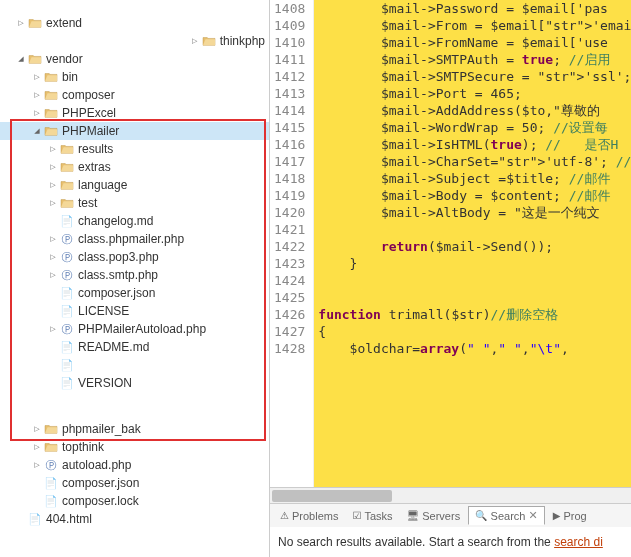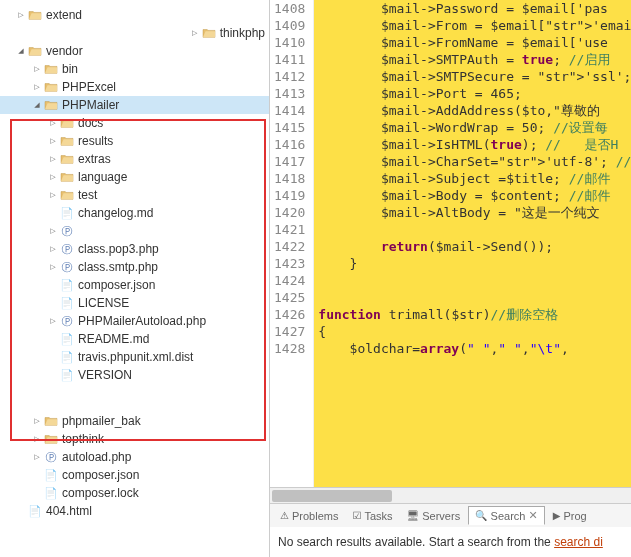--- a/index.html
+++ b/index.html
@@ -1,17 +1,17 @@
 <!DOCTYPE html>
 <html><head>
 <meta charset="utf-8">
 <style>
 * { margin: 0; padding: 0; box-sizing: border-box; }
 body { font-family: "Segoe UI", Tahoma, sans-serif; font-size: 12px; color: #333; background: #fff; width: 631px; height: 557px; overflow: hidden; display: flex; }
-.left-panel { width: 270px; background: #fff; overflow-y: auto; border-right: 1px solid #ccc; padding-top: 6px; }
+.left-panel { width: 270px; background: #fff; overflow-y: auto; border-right: 1px solid #ccc; padding-top: 14px; }
 .tree-row { display: flex; align-items: center; height: 18px; padding-right: 4px; cursor: pointer; white-space: nowrap; }
 .arrow { width: 10px; height: 10px; display: inline-flex; align-items: center; justify-content: center; margin-right: 1px; font-size: 8px; color: #666; }
 .arrow.expanded::before { content: "◢"; font-size: 7px; }
 .arrow.collapsed::before { content: "▷"; font-size: 7px; }
 .icon { width: 16px; height: 16px; display: inline-flex; align-items: center; justify-content: center; margin-right: 3px; }
 .folder-icon svg { width: 14px; height: 12px; }
 .file-icon { font-size: 11px; }
 .highlight-box { position: absolute; border: 2px solid #e03030; pointer-events: none; }
 .right-panel { flex: 1; display: flex; flex-direction: column; overflow: hidden; }
 .editor { flex: 1; display: flex; font-family: Consolas, monospace; font-size: 13px; overflow: hidden; background: #fde047; }
@@ -69,20 +69,30 @@
     <div class="tree-row" style="padding-left: 32px;">
       <span class="arrow collapsed"></span>
       <span class="icon folder-icon">
         <svg viewBox="0 0 16 14">
           <path fill="#e8c070" stroke="#b89040" stroke-width="0.5" d="M1 3 L1 12 L15 12 L15 4 L7 4 L6 3 Z"></path>
           <path fill="#f4d898" d="M1 12 L4 5 L15 5 L15 12 Z"></path>
         </svg>
       </span>
       <span>bin</span>
     </div>
+    <div class="tree-row" style="padding-left: 32px;">
+      <span class="arrow collapsed"></span>
+      <span class="icon folder-icon">
+        <svg viewBox="0 0 16 14">
+          <path fill="#e8c070" stroke="#b89040" stroke-width="0.5" d="M1 3 L1 12 L15 12 L15 4 L7 4 L6 3 Z"></path>
+          <path fill="#f4d898" d="M1 12 L4 5 L15 5 L15 12 Z"></path>
+        </svg>
+      </span>
+      <span>composer</span>
+    </div>
     <div class="tree-row" style="padding-left: 32px; align-items: center;">
       <span class="arrow collapsed"></span>
       <span class="icon folder-icon">
         <svg viewBox="0 0 16 14">
           <path fill="#e8c070" stroke="#b89040" stroke-width="0.5" d="M1 3 L1 12 L15 12 L15 4 L7 4 L6 3 Z"></path>
           <path fill="#f4d898" d="M1 12 L4 5 L15 5 L15 12 Z"></path>
         </svg>
       </span>
       <span>PHPExcel</span>
     </div>
@@ -97,30 +107,20 @@
       <span>PHPMailer</span>
     </div>
     <div class="tree-row" style="padding-left: 48px;">
       <span class="arrow collapsed"></span>
       <span class="icon folder-icon">
         <svg viewBox="0 0 16 14">
           <path fill="#e8c070" stroke="#b89040" stroke-width="0.5" d="M1 3 L1 12 L15 12 L15 4 L7 4 L6 3 Z"></path>
           <path fill="#f4d898" d="M1 12 L4 5 L15 5 L15 12 Z"></path>
         </svg>
       </span>
-      <span>docs</span>
-    </div>
-    <div class="tree-row" style="padding-left: 48px;">
-      <span class="arrow collapsed"></span>
-      <span class="icon folder-icon">
-        <svg viewBox="0 0 16 14">
-          <path fill="#e8c070" stroke="#b89040" stroke-width="0.5" d="M1 3 L1 12 L15 12 L15 4 L7 4 L6 3 Z"></path>
-          <path fill="#f4d898" d="M1 12 L4 5 L15 5 L15 12 Z"></path>
-        </svg>
-      </span>
       <span>results</span>
     </div>
     <div class="tree-row" style="padding-left: 48px;">
       <span class="arrow collapsed"></span>
       <span class="icon folder-icon">
         <svg viewBox="0 0 16 14">
           <path fill="#e8c070" stroke="#b89040" stroke-width="0.5" d="M1 3 L1 12 L15 12 L15 4 L7 4 L6 3 Z"></path>
           <path fill="#f4d898" d="M1 12 L4 5 L15 5 L15 12 Z"></path>
         </svg>
       </span>
@@ -147,20 +147,21 @@
       <span>test</span>
     </div>
     <div class="tree-row" style="padding-left: 48px;">
       <span class="arrow"></span>
       <span class="icon file-icon" style="color:#555;">📄</span>
       <span>changelog.md</span>
     </div>
     <div class="tree-row" style="padding-left: 48px;">
       <span class="arrow collapsed"></span>
       <span class="icon file-icon" style="color:#6181b6;">Ⓟ</span>
+      <span>class.phpmailer.php</span>
     </div>
     <div class="tree-row" style="padding-left: 48px;">
       <span class="arrow collapsed"></span>
       <span class="icon file-icon" style="color:#6181b6;">Ⓟ</span>
       <span>class.pop3.php</span>
     </div>
     <div class="tree-row" style="padding-left: 48px;">
       <span class="arrow collapsed"></span>
       <span class="icon file-icon" style="color:#6181b6;">Ⓟ</span>
       <span>class.smtp.php</span>
@@ -181,21 +182,20 @@
       <span>PHPMailerAutoload.php</span>
     </div>
     <div class="tree-row" style="padding-left: 48px;">
       <span class="arrow"></span>
       <span class="icon file-icon" style="color:#555;">📄</span>
       <span>README.md</span>
     </div>
     <div class="tree-row" style="padding-left: 48px;">
       <span class="arrow"></span>
       <span class="icon file-icon" style="color:#888;">📄</span>
-      <span>travis.phpunit.xml.dist</span>
     </div>
     <div class="tree-row" style="padding-left: 48px;">
       <span class="arrow"></span>
       <span class="icon file-icon" style="color:#888;">📄</span>
       <span>VERSION</span>
     </div>
     <div class="tree-row" style="padding-left: 32px; margin-top: 28px;">
       <span class="arrow collapsed"></span>
       <span class="icon folder-icon">
         <svg viewBox="0 0 16 14">

